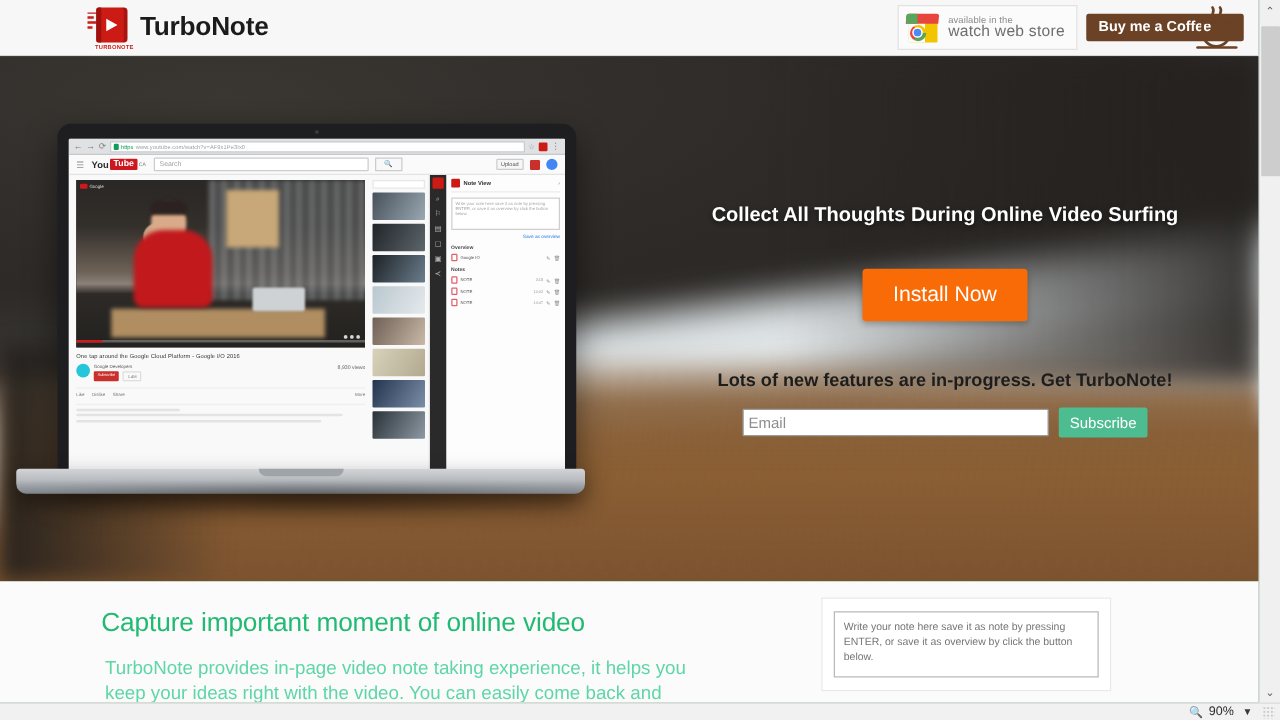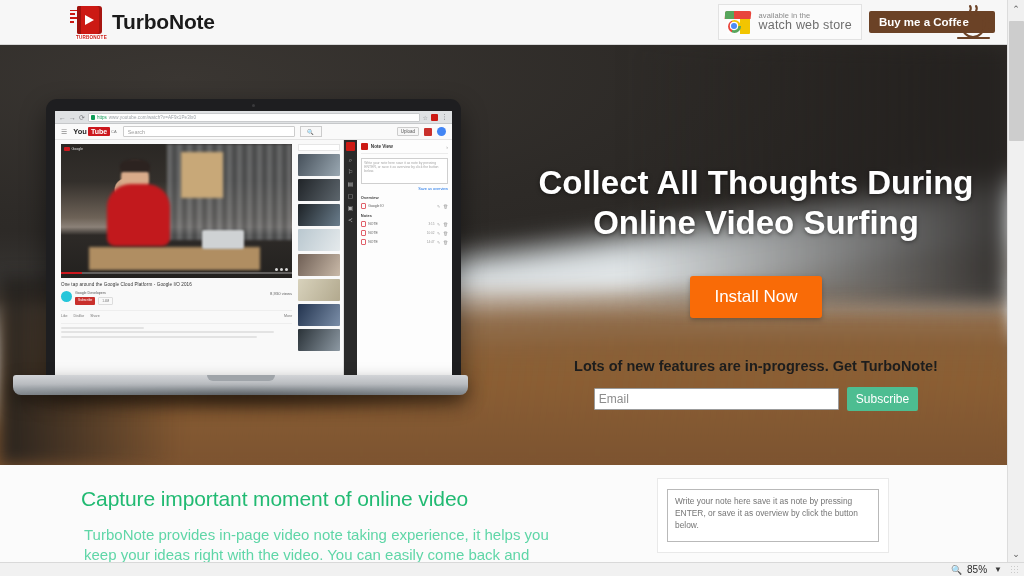--- a/index.html
+++ b/index.html
@@ -247,21 +247,21 @@
   .ext-item { display:flex; align-items:center; gap:2.5px; margin-top:3px; }
   .ext-item .bk { width:5px; height:6px; border:1px solid #e0606a; border-radius:1px; flex:none; }
   .ext-item .nm { font-size:3.4px; color:#555; flex:1; white-space:nowrap; overflow:hidden; }
   .ext-item .tm { font-size:3.1px; color:#999; }
   .ext-item .ed { font-size:4px; color:#888; }
   .ext-item .dl { font-size:4px; color:#888; }
 
   
   .hero-copy { position:absolute; left:500px; top:118px; width:512px; text-align:center; }
   .hero-title {
-    font-size:33px; font-weight:bold; color:#fff; line-height:1.22;
+    font-size:16px; font-weight:bold; color:#fff; line-height:1.22;
     text-shadow:0 1px 4px rgba(0,0,0,.5); padding:0 12px;
   }
   .install-btn {
     display:inline-block; margin-top:32px; background:#f96b07; color:#fff;
     font-size:17px; padding:11px 24px; border:none; border-radius:3px; cursor:pointer;
     font-family:"Liberation Sans", sans-serif;
     box-shadow:0 2px 5px rgba(0,0,0,.25);
   }
   .notify-title { margin-top:40px; font-size:14.5px; font-weight:bold; color:#1d1d1d; }
   .subscribe-row { margin-top:13px; display:flex; justify-content:center; align-items:center; gap:8px; }
@@ -566,18 +566,18 @@
   <div id="scrollbar">
     <div class="sb-arrow">⌃</div>
     <div class="sb-track">
       <div class="sb-thumb"></div>
     </div>
     <div class="sb-arrow down">⌄</div>
   </div>
 
   <div id="statusbar">
     <span class="zoom-ico">🔍</span>
-    <span class="zoom-val">85%</span>
+    <span class="zoom-val">90%</span>
     <span class="zoom-caret">▼</span>
     <span class="grip"></span>
   </div>
 
 </div>
 
 </body></html>

